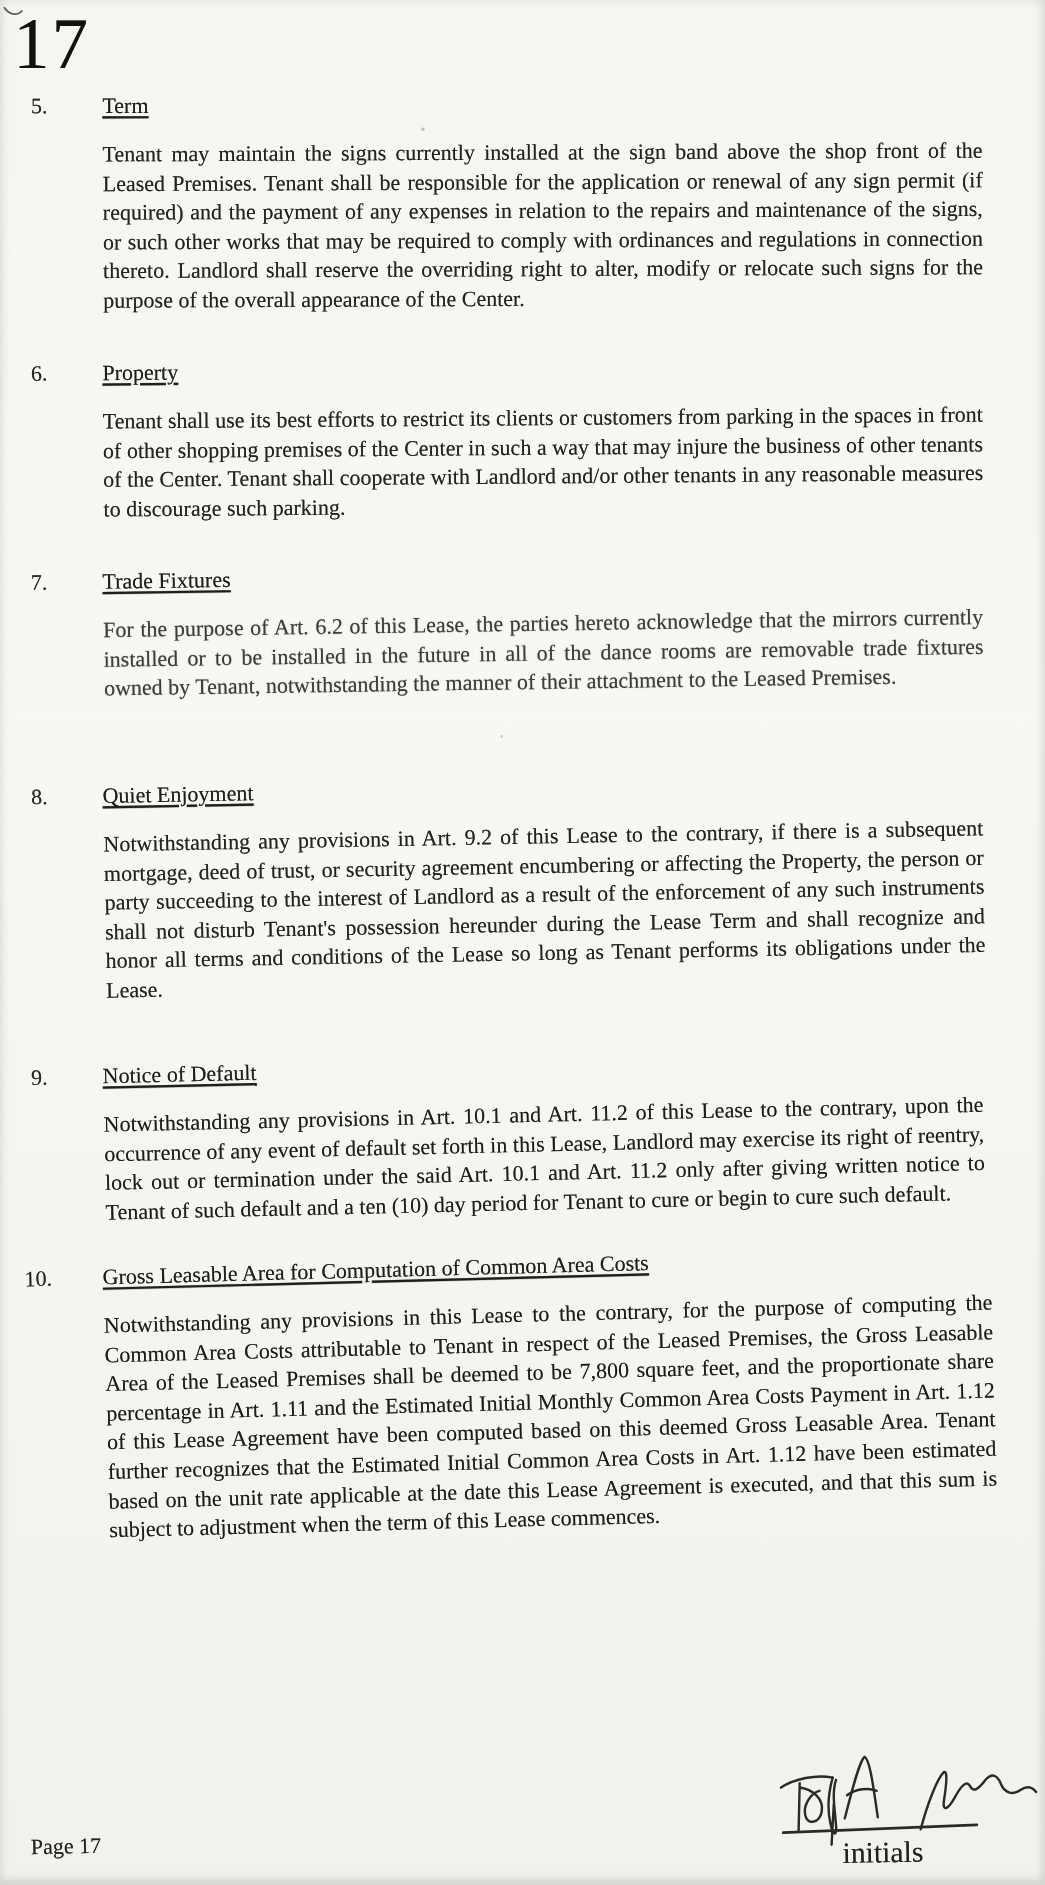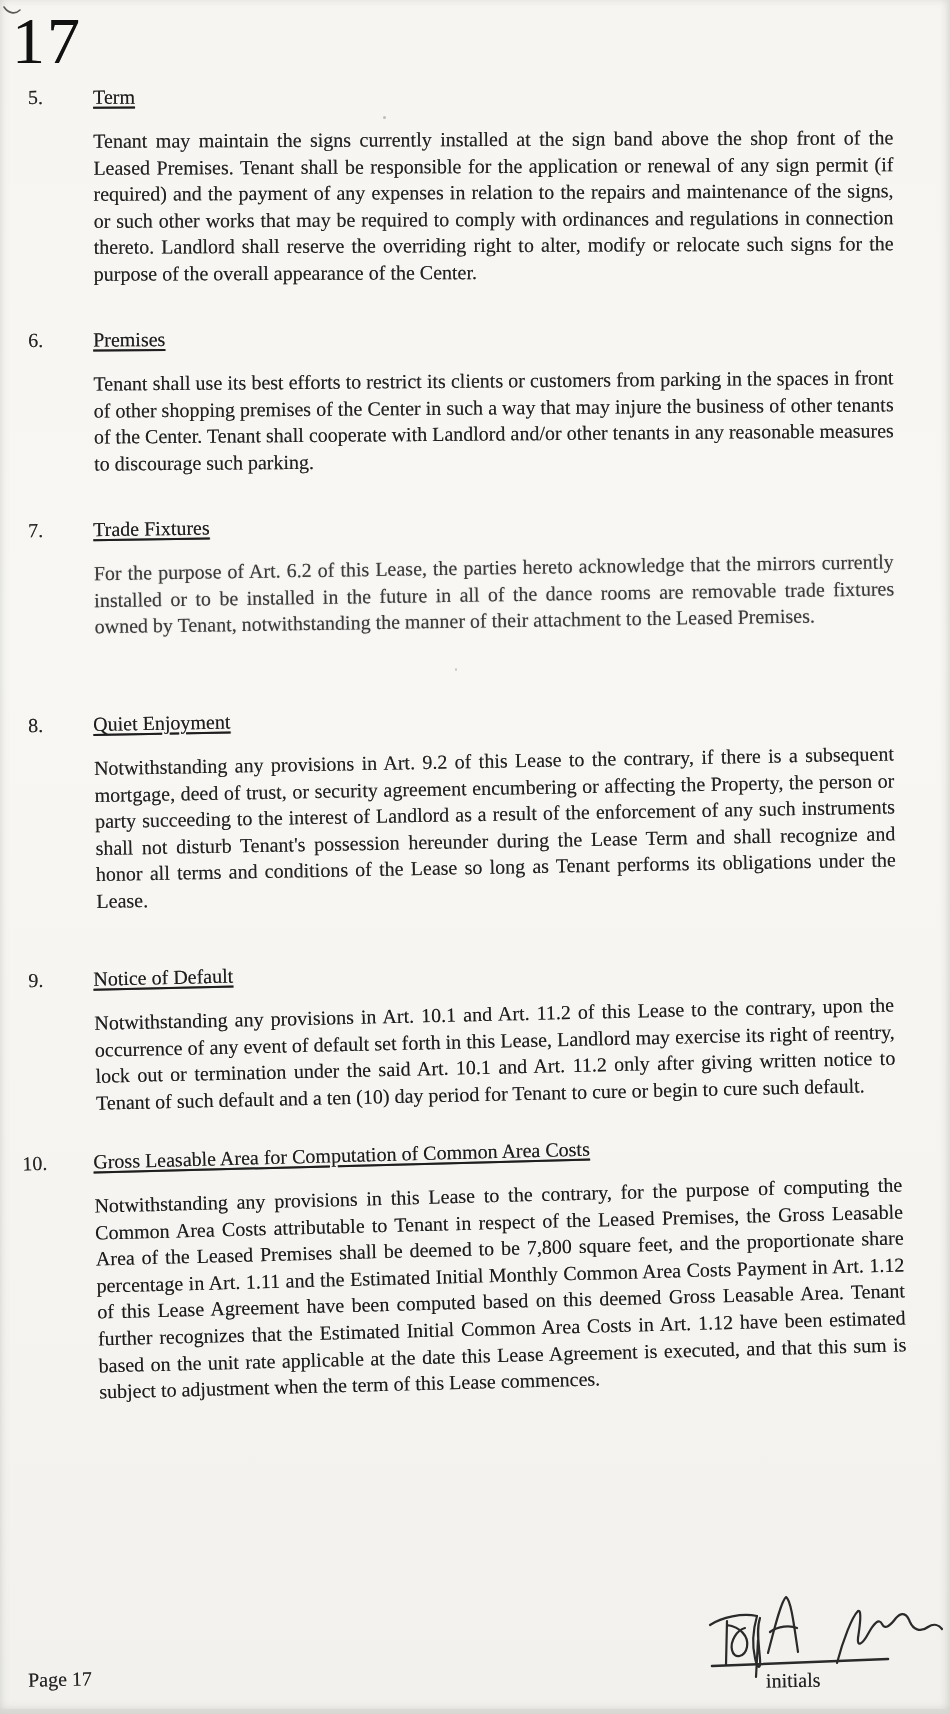--- a/index.html
+++ b/index.html
@@ -66,21 +66,21 @@
     font-size:20px;color:#242424;
     transform:rotate(-1.2deg);
     text-shadow:0 0 .5px rgba(0,0,0,.5);
   }
   .signature-area{
     position:absolute;left:690px;top:1585px;width:260px;height:120px;
   }
   .signature-area svg{position:absolute;left:0;top:0;}
   .initials-label{
     position:absolute;left:76px;top:84px;
-    font-size:20px;color:#222;
+    font-size:27px;color:#222;
     transform:rotate(-1deg);
     text-shadow:0 0 .5px rgba(0,0,0,.5);
   }
   .corner-mark{position:absolute;left:1px;top:2px;}
   .speck{position:absolute;border-radius:50%;background:#9a9892;}
   .speck.a{left:383px;top:116px;width:3px;height:3px;opacity:.6;}
   .speck.b{left:455px;top:668px;width:2px;height:3px;opacity:.5;}
 </style>
 </head>
 <body>
@@ -97,21 +97,21 @@
   <div class="speck b"></div>
 
   <div class="section s5">
     <span class="sec-num">5.</span>
     <span class="sec-head">Term</span>
     <p class="sec-body">Tenant may maintain the signs currently installed at the sign band above the shop front of the Leased Premises.  Tenant shall be responsible for the application or renewal of any sign permit (if required) and the payment of any expenses in relation to the repairs and maintenance of the signs, or such other works that may be required to comply with ordinances and regulations in connection thereto.  Landlord shall reserve the overriding right to alter, modify or relocate such signs for the purpose of the overall appearance of the Center.</p>
   </div>
 
   <div class="section s6">
     <span class="sec-num">6.</span>
-    <span class="sec-head">Premises</span>
+    <span class="sec-head">Property</span>
     <p class="sec-body">Tenant shall use its best efforts to restrict its clients or customers from parking in the spaces in front of other shopping premises of the Center in such a way that may injure the business of other tenants of the Center.  Tenant shall cooperate with Landlord and/or other tenants in any reasonable measures to discourage such parking.</p>
   </div>
 
   <div class="section s7">
     <span class="sec-num">7.</span>
     <span class="sec-head">Trade Fixtures</span>
     <p class="sec-body">For the purpose of Art. 6.2 of this Lease, the parties hereto acknowledge that the mirrors currently installed or to be installed in the future in all of the dance rooms are removable trade fixtures owned by Tenant, notwithstanding the manner of their attachment to the Leased Premises.</p>
   </div>
 
   <div class="section s8">

